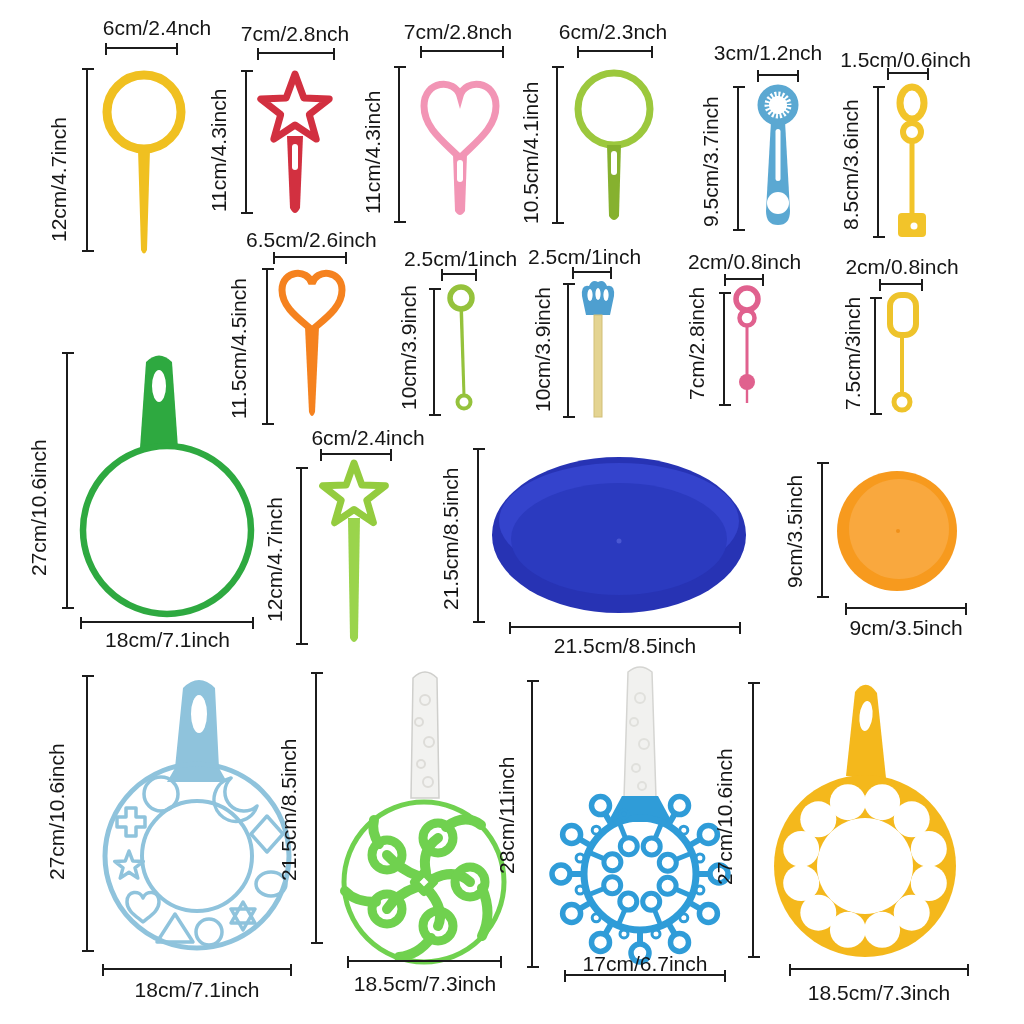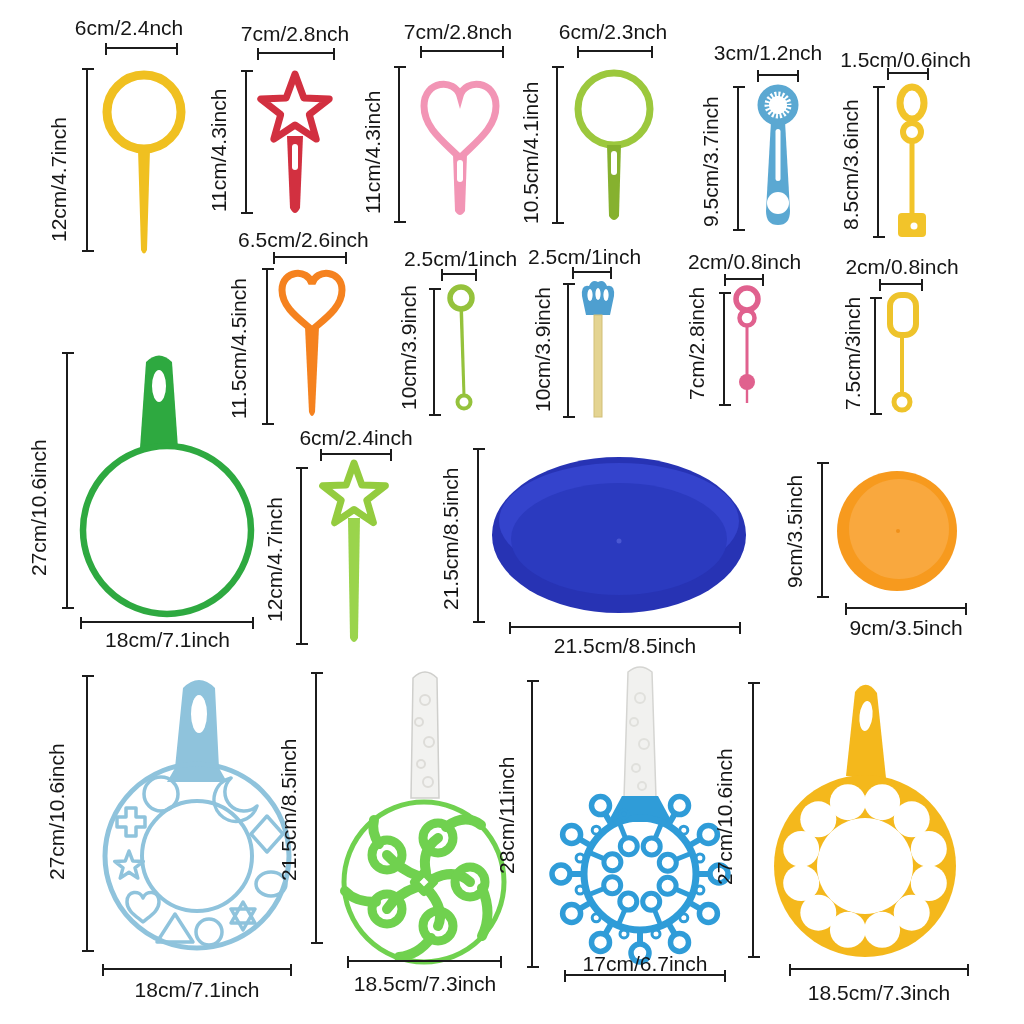--- a/index.html
+++ b/index.html
@@ -14,21 +14,21 @@
   .dv{position:absolute;width:0;border-left:2px solid #1c1c1c;}
   .dv::before,.dv::after{content:"";position:absolute;left:-6px;width:12px;height:2px;background:#1c1c1c;}
   .dv::before{top:0;} .dv::after{bottom:0;}
   svg{position:absolute;overflow:visible;}
 </style>
 </head>
 <body>
 
 <div id="canvas">
 
-  <div class="wl" style="left:69px;top:16px;width:120px">6cm/2.4nch</div>
+  <div class="wl" style="left:97px;top:16px;width:120px">6cm/2.4nch</div>
   <div class="dh" style="left:105px;top:47px;width:73px"></div>
   <div class="dv" style="left:86px;top:68px;height:184px"></div>
   <div class="hl" style="left:48px;top:100px;height:160px">12cm/4.7inch</div>
   <svg style="left:99px;top:66px" width="90" height="192" viewBox="0 0 90 192">
     <circle cx="45" cy="46" r="37" fill="none" stroke="#F0C020" stroke-width="9"></circle>
     <path d="M39 83 L51 83 L48 184 Q45 191 42 184 Z" fill="#F0C020"></path>
   </svg>
 
   <div class="wl" style="left:235px;top:22px;width:120px">7cm/2.8nch</div>
   <div class="dh" style="left:257px;top:52px;width:78px"></div>
@@ -77,21 +77,21 @@
   <div class="dv" style="left:877px;top:86px;height:152px"></div>
   <div class="hl" style="left:840px;top:96px;height:138px">8.5cm/3.6inch</div>
   <svg style="left:893px;top:85px" width="38" height="153" viewBox="0 0 38 153">
     <ellipse cx="19" cy="18" rx="12" ry="16" fill="none" stroke="#F2C42A" stroke-width="7"></ellipse>
     <circle cx="19" cy="47" r="9" fill="none" stroke="#F2C42A" stroke-width="6"></circle>
     <rect x="16.5" y="55" width="5" height="75" fill="#F2C42A"></rect>
     <rect x="5" y="128" width="28" height="24" rx="4" fill="#F2C42A"></rect>
     <circle cx="21" cy="141" r="3.5" fill="#fff"></circle>
   </svg>
 
-  <div class="wl" style="left:238px;top:228px;width:130px">6.5cm/2.6inch</div>
+  <div class="wl" style="left:246px;top:228px;width:130px">6.5cm/2.6inch</div>
   <div class="dh" style="left:273px;top:256px;width:74px"></div>
   <div class="dv" style="left:266px;top:268px;height:157px"></div>
   <div class="hl" style="left:228px;top:278px;height:142px">11.5cm/4.5inch</div>
   <svg style="left:277px;top:262px" width="70" height="163" viewBox="0 0 70 163">
     <path d="M35 22 C31 6 5 8 5 28 C5 45 21 56 35 68 C49 56 65 45 65 28 C65 8 39 6 35 22 Z" fill="none" stroke="#F5821F" stroke-width="7"></path>
     <path d="M28 65 L42 65 L38 150 Q35 158 32 150 Z" fill="#F5821F"></path>
   </svg>
 
   <div class="wl" style="left:404px;top:247px;width:112px">2.5cm/1inch</div>
   <div class="dh" style="left:441px;top:273px;width:36px"></div>
@@ -140,21 +140,21 @@
   <div class="dv" style="left:66px;top:352px;height:257px"></div>
   <div class="hl" style="left:28px;top:408px;height:200px">27cm/10.6inch</div>
   <svg style="left:80px;top:352px" width="174" height="266" viewBox="0 0 174 266">
     <path d="M66 10 Q79 -3 92 10 L98 96 L60 96 Z" fill="#2EA940"></path>
     <ellipse cx="79" cy="34" rx="7" ry="16" fill="#fff"></ellipse>
     <circle cx="87" cy="178" r="84" fill="none" stroke="#2EA940" stroke-width="6.5"></circle>
   </svg>
   <div class="dh" style="left:80px;top:621px;width:174px"></div>
   <div class="wl" style="left:95px;top:628px;width:145px">18cm/7.1inch</div>
 
-  <div class="wl" style="left:296px;top:426px;width:120px">6cm/2.4inch</div>
+  <div class="wl" style="left:308px;top:426px;width:120px">6cm/2.4inch</div>
   <div class="dh" style="left:320px;top:453px;width:72px"></div>
   <div class="dv" style="left:300px;top:467px;height:178px"></div>
   <div class="hl" style="left:264px;top:490px;height:140px">12cm/4.7inch</div>
   <svg style="left:314px;top:460px" width="80" height="188" viewBox="0 0 80 188">
     <polygon points="40,3 47.9,25.1 71.4,25.8 52.8,40.2 59.4,62.7 40,49.5 20.6,62.7 27.2,40.2 8.6,25.8 32.1,25.1" fill="none" stroke="#94CC3F" stroke-width="7" stroke-linejoin="round"></polygon>
     <path d="M34 58 L46 58 L44 178 Q40 186 36 178 Z" fill="#9AD44C"></path>
   </svg>
 
   <div class="dv" style="left:477px;top:448px;height:175px"></div>
   <div class="hl" style="left:440px;top:460px;height:158px">21.5cm/8.5inch</div>

